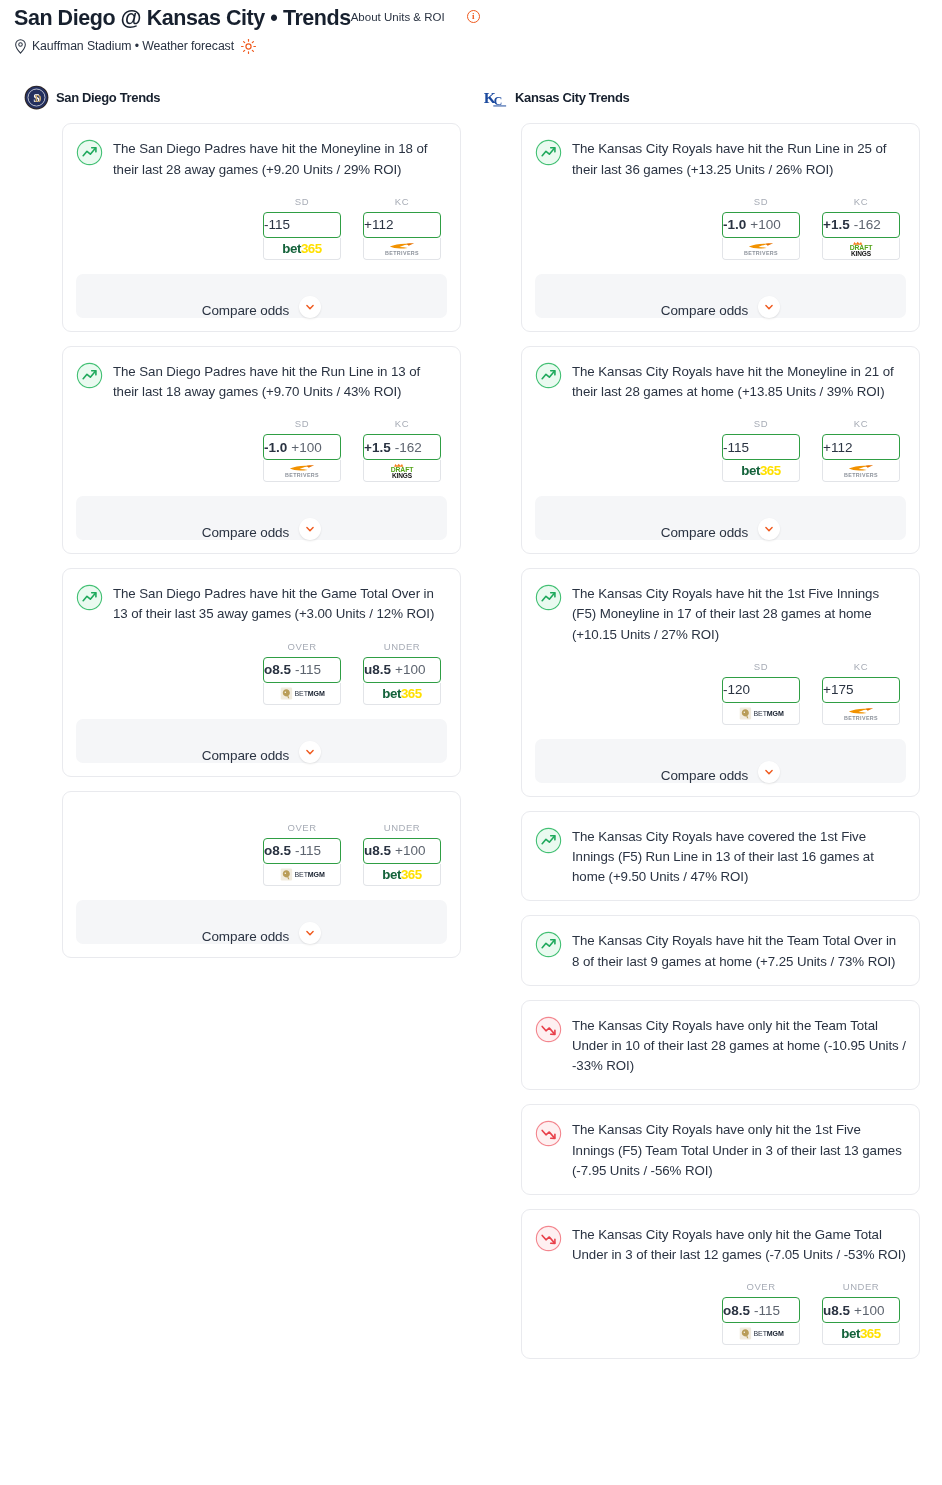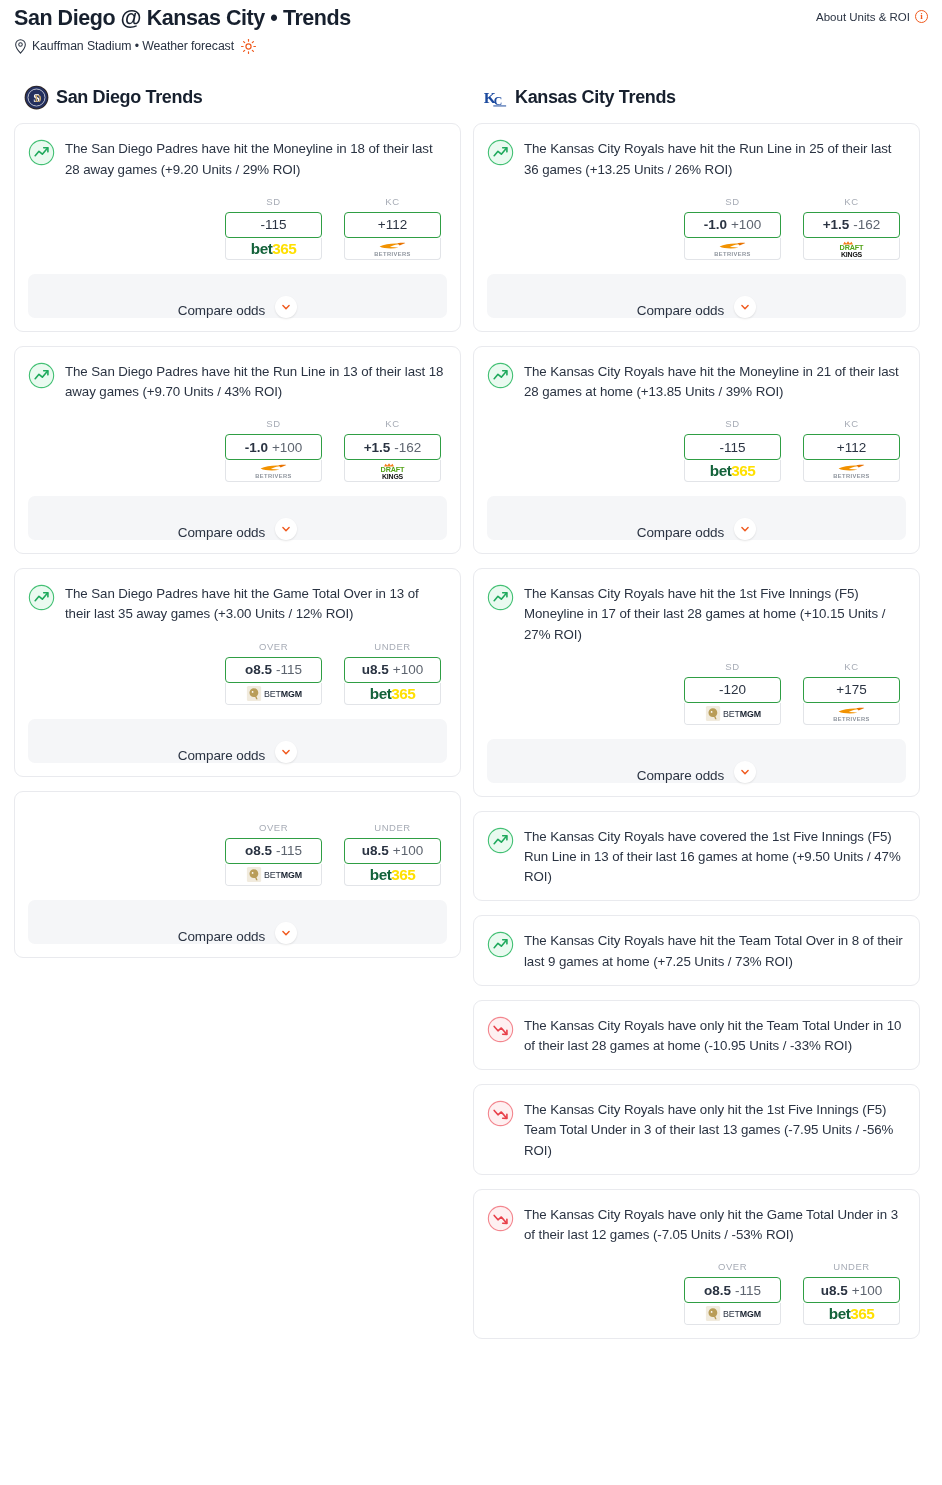--- a/index.html
+++ b/index.html
@@ -8,27 +8,27 @@
     width: 942px;
     background: #ffffff;
     font-family: "Liberation Sans", sans-serif;
     color: #17202e;
     -webkit-font-smoothing: antialiased;
   }
   body { position: relative; overflow-x: hidden; }
 
   
   .page-header { padding: 6px 14px 0 14px; position: relative; }
-  .title-row { display: flex; align-items: flex-start; justify-content: space-between; }
+  .title-row { display: flex; align-items: flex-start; }
   .page-title {
     font-size: 21.5px; font-weight: 800; letter-spacing: -0.45px;
     color: #17202e; line-height: 1.18;
   }
   .about-link {
-    display: flex; align-items: center; gap: 5px;
+    display: flex; align-items: center; gap: 22px;
     font-size: 11.5px; color: #2a3342; white-space: nowrap;
     margin-top: 4px; cursor: pointer;
   }
   .info-icon {
     width: 13px; height: 13px; border: 1.3px solid #f05a1e; border-radius: 50%;
     color: #f05a1e; font-size: 9px; font-weight: 700; line-height: 11px;
     text-align: center; font-family: "Liberation Serif", serif;
   }
   .venue-row {
     display: flex; align-items: flex-start; gap: 5px;
@@ -43,51 +43,52 @@
     display: flex; gap: 12px;
     padding: 0 14px; margin-top: 30px;
     align-items: flex-start;
   }
   .column { width: 447px; flex: 0 0 447px; }
 
   .col-head {
     display: flex; align-items: center; gap: 7px;
     padding-left: 10px; margin-bottom: 13px; height: 26px;
   }
-  .col-head-title { font-size: 18px; font-weight: 800; letter-spacing: -0.35px; color: #17202e; }
+  .col-head-title { font-size: 13px; font-weight: 800; letter-spacing: -0.35px; color: #17202e; }
 
   .team-logo { width: 25px; height: 25px; flex: 0 0 auto; }
 
   
   .card {
     background: #ffffff;
     border: 1px solid #e9eaee;
     border-radius: 9px;
     margin-bottom: 14px;
     padding: 14px 13px 13px 13px;
     overflow: hidden;
+    margin-left: 48px;
   }
   .card-top { display: flex; gap: 10px; align-items: flex-start; }
   .trend-icon { width: 27px; height: 27px; flex: 0 0 27px; margin-top: 1px; }
   .trend-text {
     font-size: 13.3px; line-height: 1.52; color: #2a3342;
     letter-spacing: -0.08px; padding-top: 1px;
   }
 
   
   .odds-area { margin-top: 16px; display: flex; justify-content: flex-end; gap: 22px; padding-right: 6px; }
-  .odds-col { width: 97px; }
+  .odds-col { width: 78px; }
   .odds-label {
     text-align: center; font-size: 9.5px; letter-spacing: 0.55px;
     color: #a7acb6; font-weight: 400; margin-bottom: 5px; text-transform: uppercase;
   }
   .odds-box {
     border: 1px solid #2f9e44; border-radius: 4px;
     background: #fff; height: 26px;
-    display: flex; align-items: center; justify-content: center;
+    display: flex; align-items: center; justify-content: flex-start;
     gap: 4px; font-size: 13.5px; color: #2a3342;
   }
   .odds-num { font-weight: 700; }
   .odds-price { color: #5d646f; }
   .odds-price-solo { color: #2a3342; font-weight: 400; }
   .book-box {
     border: 1px solid #e2e4e8; border-top: none;
     border-radius: 0 0 4px 4px; height: 22px;
     display: flex; align-items: center; 
     background: #fff; overflow: hidden;

